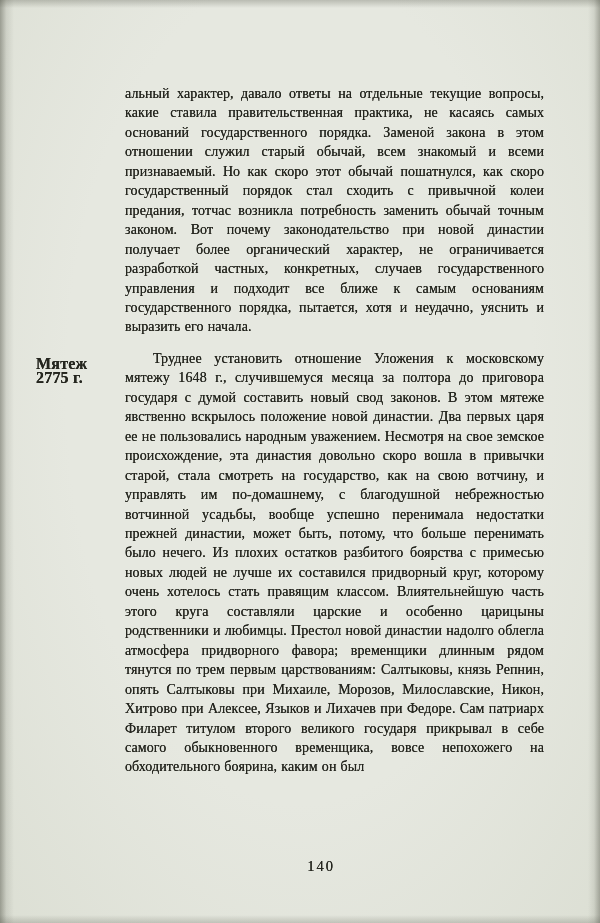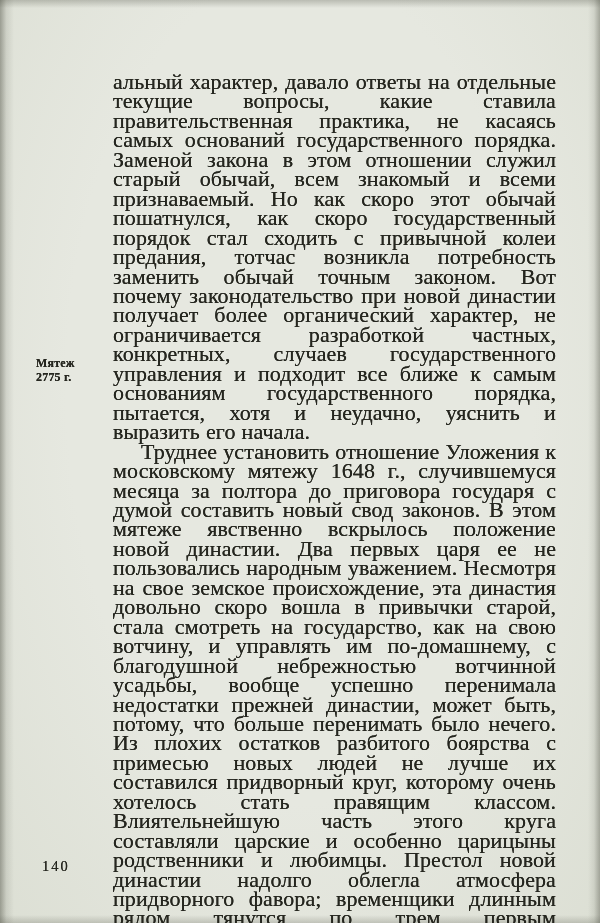--- a/index.html
+++ b/index.html
@@ -42,49 +42,50 @@
     background: linear-gradient(to top, rgba(70,72,60,0.22), rgba(70,72,60,0) 100%);
   }
 
   .text-block {
     position: absolute;
     left: 113px;
     top: 72px;
     width: 443px;
   }
   .para {
-    margin: 0;
-    font-size: 22px;
+    margin: 12px;
+    font-size: 14px;
     line-height: 19.45px;
     text-align: justify;
     letter-spacing: 0.1px;
     word-spacing: 0.5px;
     text-shadow: 0 0 0.45px currentColor; 
   }
   .para.indent {
     text-indent: 28px;
   }
 
   .margin-note {
     position: absolute;
     left: 36px;
     top: 357px;
     width: 72px;
-    font-size: 12px;
+    font-size: 16px;
     line-height: 13.5px;
     font-weight: bold;
     letter-spacing: 0.2px;
     text-shadow: 0 0 0.3px currentColor;
   }
 
   .page-number {
     position: absolute;
     left: 0;
     right: 0;
     top: 858px;
+    text-align: center;
     font-size: 14.5px;
     letter-spacing: 2px;
     text-shadow: 0 0 0.4px currentColor;
     margin-left: 42px;
   }
 </style>
 </head>
 <body>
 
 <div class="scan">

